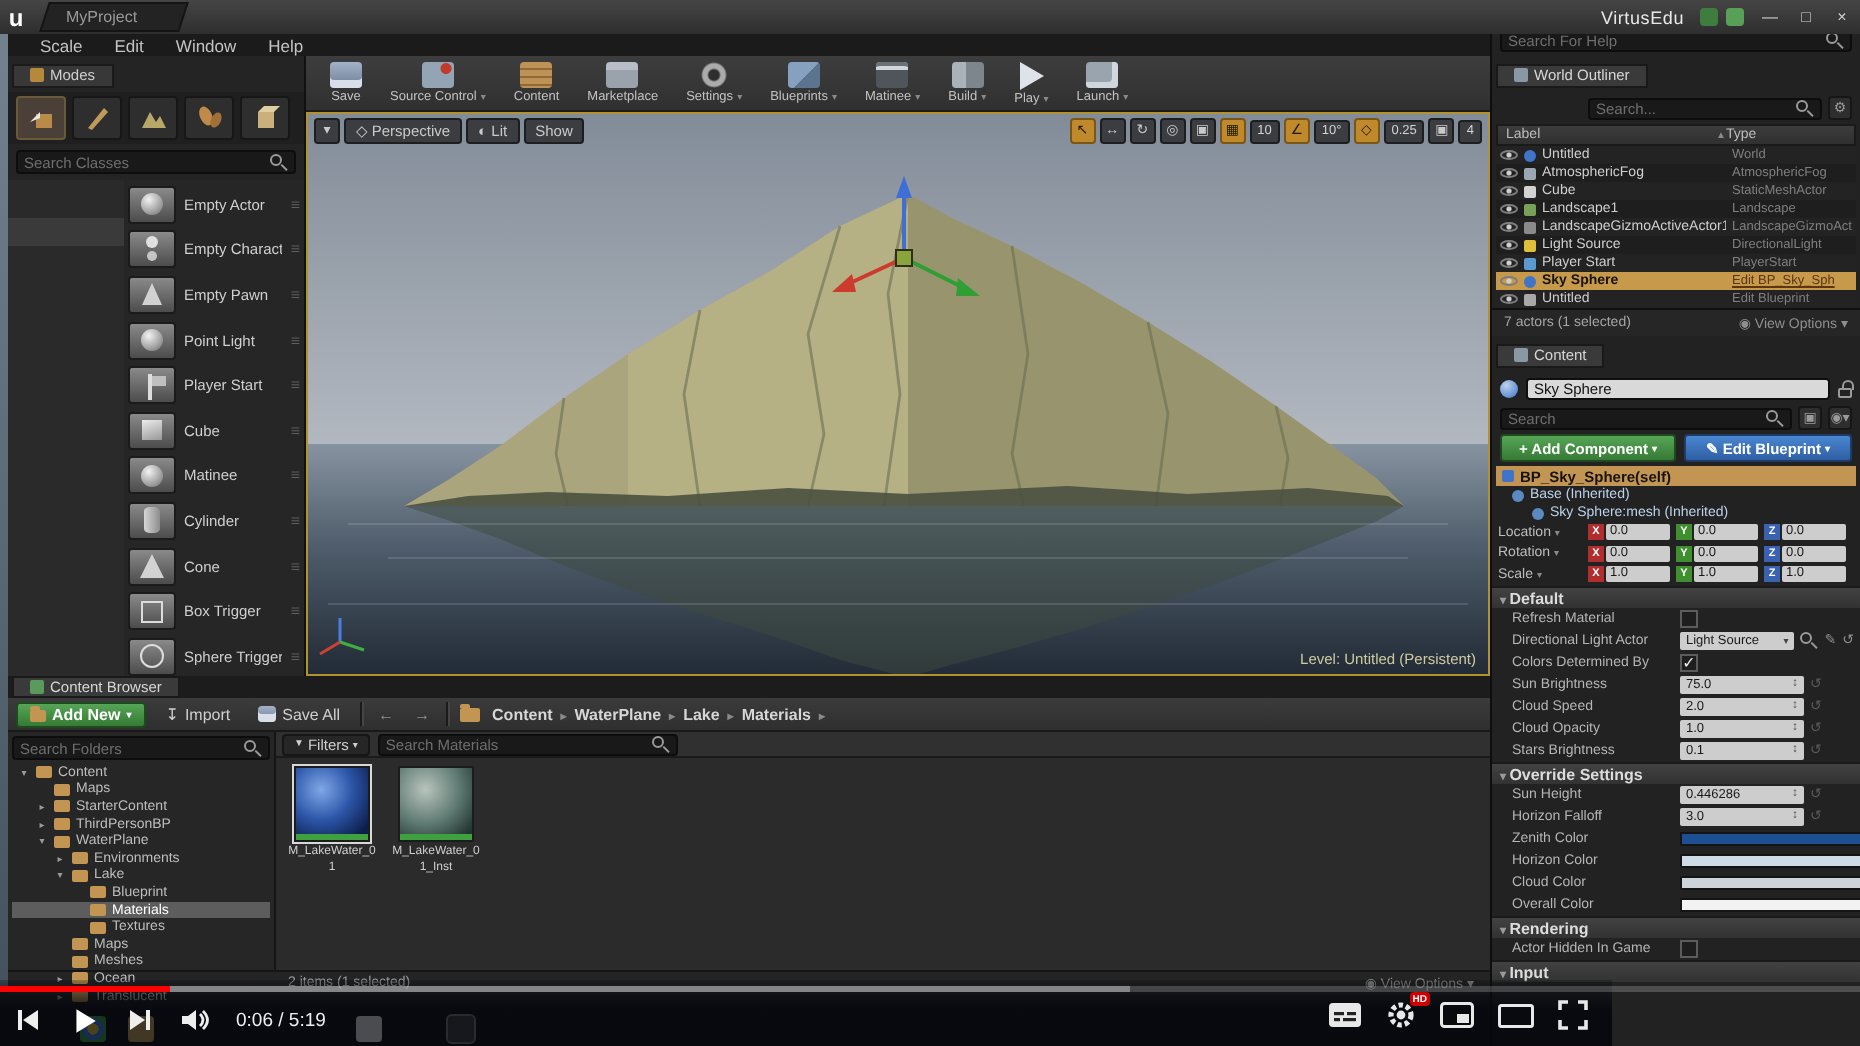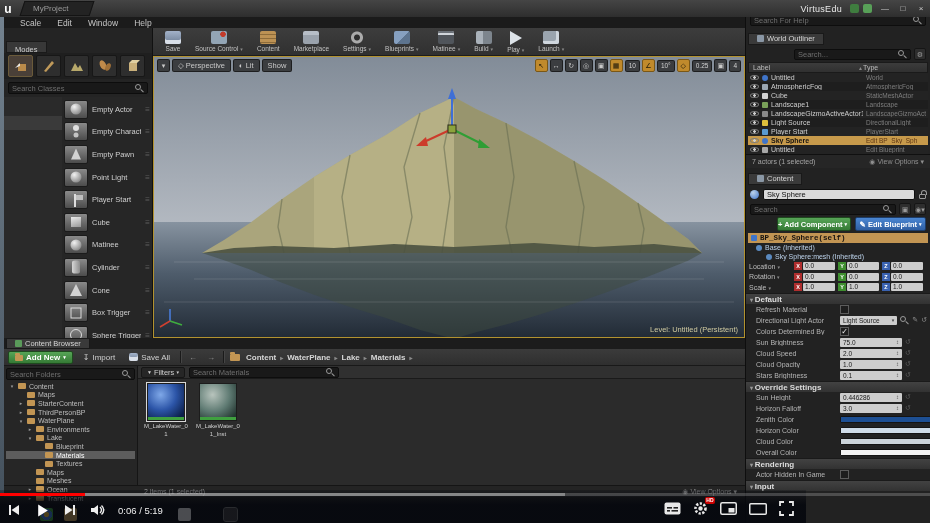--- a/index.html
+++ b/index.html
@@ -57,21 +57,21 @@
   .icon-tmatinee{background:linear-gradient(#d0d5db 0 4px,#50555b 4px); box-shadow:inset 0 4px 0 -2px #6a7077;}
   .icon-tbuild{background:linear-gradient(90deg,#aab2ba 0 7px,#7d858d 7px);}
   .icon-tplay{background:none; width:0; height:0; border-radius:0; border-left:12px solid #dde3e8;
     border-top:7px solid transparent; border-bottom:7px solid transparent;}
   .icon-tlaunch{background:#9aa4ae; box-shadow:inset -3px -3px 0 #cfd6dd;}
 
   
   #modes{ position:absolute; left:4px; top:28px; width:149px; height:310px; background:#242424;
     border-right:1px solid #111;}
   .modes-tab{ display:inline-flex; align-items:center; gap:3px; background:#383838; height:12px;
-    padding:0 8px; font-size:7.5px; color:#cfcfcf; border:1px solid #1a1a1a; margin:1px 0 0 2px;flex-direction:column;}
+    padding:0 8px; font-size:7.5px; color:#cfcfcf; border:1px solid #1a1a1a; margin:1px 0 0 2px;}
   .wrench{ width:7px; height:7px; background:#b5893a; border-radius:1px;}
   .mode-icons{ display:flex; gap:3px; padding:2px 4px; background:#1f1f1f;}
   .mode-ic{ width:25px; height:22px; background:#2e2e2e; border:1px solid #171717; border-radius:2px;
     display:flex; align-items:center; justify-content:center;}
   .mode-ic.active{ background:#4a4038; border-color:#6a5a3a;}
   .modes-search{ margin:3px 4px;}
   .modes-body{ display:flex; height:252px;}
   .cats{ width:58px; background:#2a2a2a; padding-top:4px;}
   .cat{ font-size:7px; font-weight:bold; color:#c9c9c9; padding:3px 3px; height:14.5px; white-space:nowrap;}
   .cat.active{ background:#3a3a3a; color:#fff;}
@@ -146,26 +146,26 @@
   .det-name .obj-ic{ width:9px; height:9px; border-radius:50%; background:radial-gradient(circle at 35% 30%,#bcd2ea,#3f74c9);}
   .name-field{ flex:1; background:#d9d9d9; border:1px solid #0e0e0e; border-radius:2px; height:11px;
     font-size:7.5px; color:#111; padding:0 3px; font-family:inherit;}
   .lock{ width:7px; height:5px; border:1px solid #9a9a9a; border-radius:1px; position:relative; margin-top:3px;}
   .lock::before{ content:''; position:absolute; width:4px; height:4px; border:1px solid #9a9a9a; border-bottom:none;
     border-radius:3px 3px 0 0; top:-5px; left:0.5px;}
   .det-search{ display:flex; gap:3px; margin:0 4px 2px; align-items:center;}
   .det-search .search{flex:1}
   .det-btns{ display:flex; gap:4px; margin:2px 4px; height:14px;}
   .btn-green{ flex:1.05; background:linear-gradient(#57a557,#357a35); border:1px solid #1e4a1e; border-radius:2px;
-    color:#fff; font-size:7.5px; font-weight:bold; display:flex; align-items:center; gap:2px;margin-left:27px;}
+    color:#fff; font-size:7.5px; font-weight:bold; display:flex; align-items:center; justify-content:center; gap:2px;}
   .btn-blue{ flex:1; background:linear-gradient(#4a86d2,#2f5fa3); border:1px solid #1d3c68; border-radius:2px;
     color:#fff; font-size:7.5px; font-weight:bold; display:flex; align-items:center; justify-content:center; gap:2px;}
   .btn-caret{font-size:5px;}
   .bp-row{ background:#c29553; color:#171310; font-size:7.5px; font-weight:bold; height:10px;
-    display:flex; align-items:center; gap:3px; margin:2px 2px 0; padding:0 3px;font-family:Liberation Mono, monospace;}
+    display:flex; align-items:center; gap:3px; margin:2px 2px 0; padding:0 3px;}
   .bp-ic{ width:6px; height:6px; background:#3f74c9; border-radius:1px;}
   .tree-row{ display:flex; align-items:center; gap:3px; font-size:7px; color:#bcd2ea; height:9px; padding-left:10px;}
   .tree-row.lvl2{ padding-left:20px;}
   .tree-ic{ width:6px; height:6px; background:#5a8ac0; border-radius:50%;}
   .tr-row{ display:flex; align-items:center; gap:1px; height:10.5px; padding:0 3px; font-size:7px;}
   .tr-label{ width:44px; color:#bdbdbd; white-space:nowrap;}
   .tr-caret{ color:#8a8a8a; font-size:5px;}
   .axis{ width:8px; height:8px; color:#fff; font-size:5.5px; text-align:center; line-height:8px; font-weight:bold; flex:none;}
   .axis.x{background:#b02e2e;} .axis.y{background:#3f8e2f;} .axis.z{background:#3a62b0;}
   .tr-val{ width:32px; height:8px; background:#cdcdcd; color:#191919; font-size:6.5px; line-height:8px;

